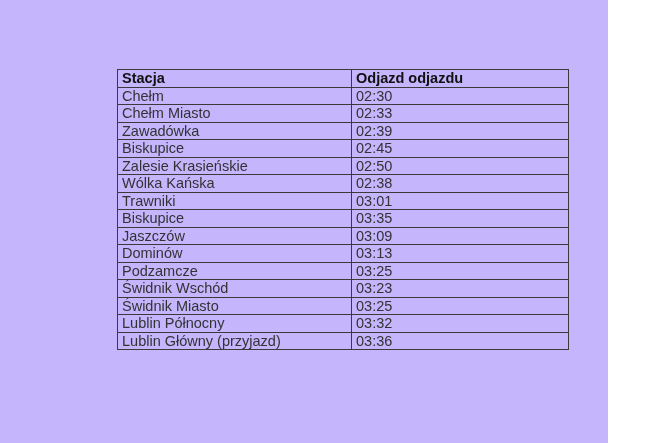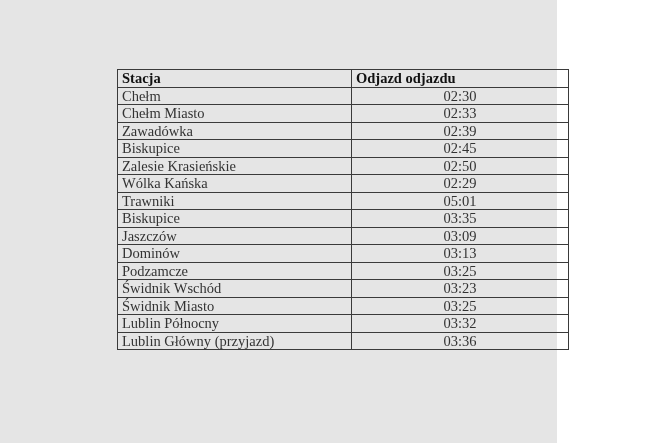--- a/index.html
+++ b/index.html
@@ -11,23 +11,22 @@
       width: 664px;
       height: 443px;
       position: relative;
       overflow: hidden;
       font-family: "Liberation Sans", sans-serif;
       color: #2a2a2a;
     }
     .sheet {
       position: absolute;
       left: 0; top: 0;
-      width: 557px; height: 443px;
-      background: #e5e5e5;
-      font-family: Liberation Serif, serif;
+      width: 608px; height: 443px;
+      background: #c4b5fd;
     }
     table.timetable {
       position: absolute;
       left: 117px;
       top: 69px;
       width: 451px;
       border-collapse: collapse;
       table-layout: fixed;
       font-size: 14.5px;
       line-height: 1;
@@ -43,21 +42,21 @@
       overflow: hidden;
       vertical-align: middle;
     }
     table.timetable th {
       font-weight: bold;
       color: #111111;
     }
     table.timetable th.station-h { text-align: left; }
     table.timetable th.time-h { text-align: left; }
     table.timetable td.station { text-align: left; color: #333333; }
-    table.timetable td.time { text-align: center; color: #333333; }
+    table.timetable td.time { color: #333333; }
   </style>
 </head>
 <body>
 
 <div class="sheet">
   <table class="timetable">
     <colgroup>
       <col class="c1">
       <col class="c2">
     </colgroup>
@@ -83,25 +82,25 @@
       <tr>
         <td class="station">Biskupice</td>
         <td class="time">02:45</td>
       </tr>
       <tr>
         <td class="station">Zalesie Krasieńskie</td>
         <td class="time">02:50</td>
       </tr>
       <tr>
         <td class="station">Wólka Kańska</td>
-        <td class="time">02:29</td>
+        <td class="time">02:38</td>
       </tr>
       <tr>
         <td class="station">Trawniki</td>
-        <td class="time">05:01</td>
+        <td class="time">03:01</td>
       </tr>
       <tr>
         <td class="station">Biskupice</td>
         <td class="time">03:35</td>
       </tr>
       <tr>
         <td class="station">Jaszczów</td>
         <td class="time">03:09</td>
       </tr>
       <tr>

